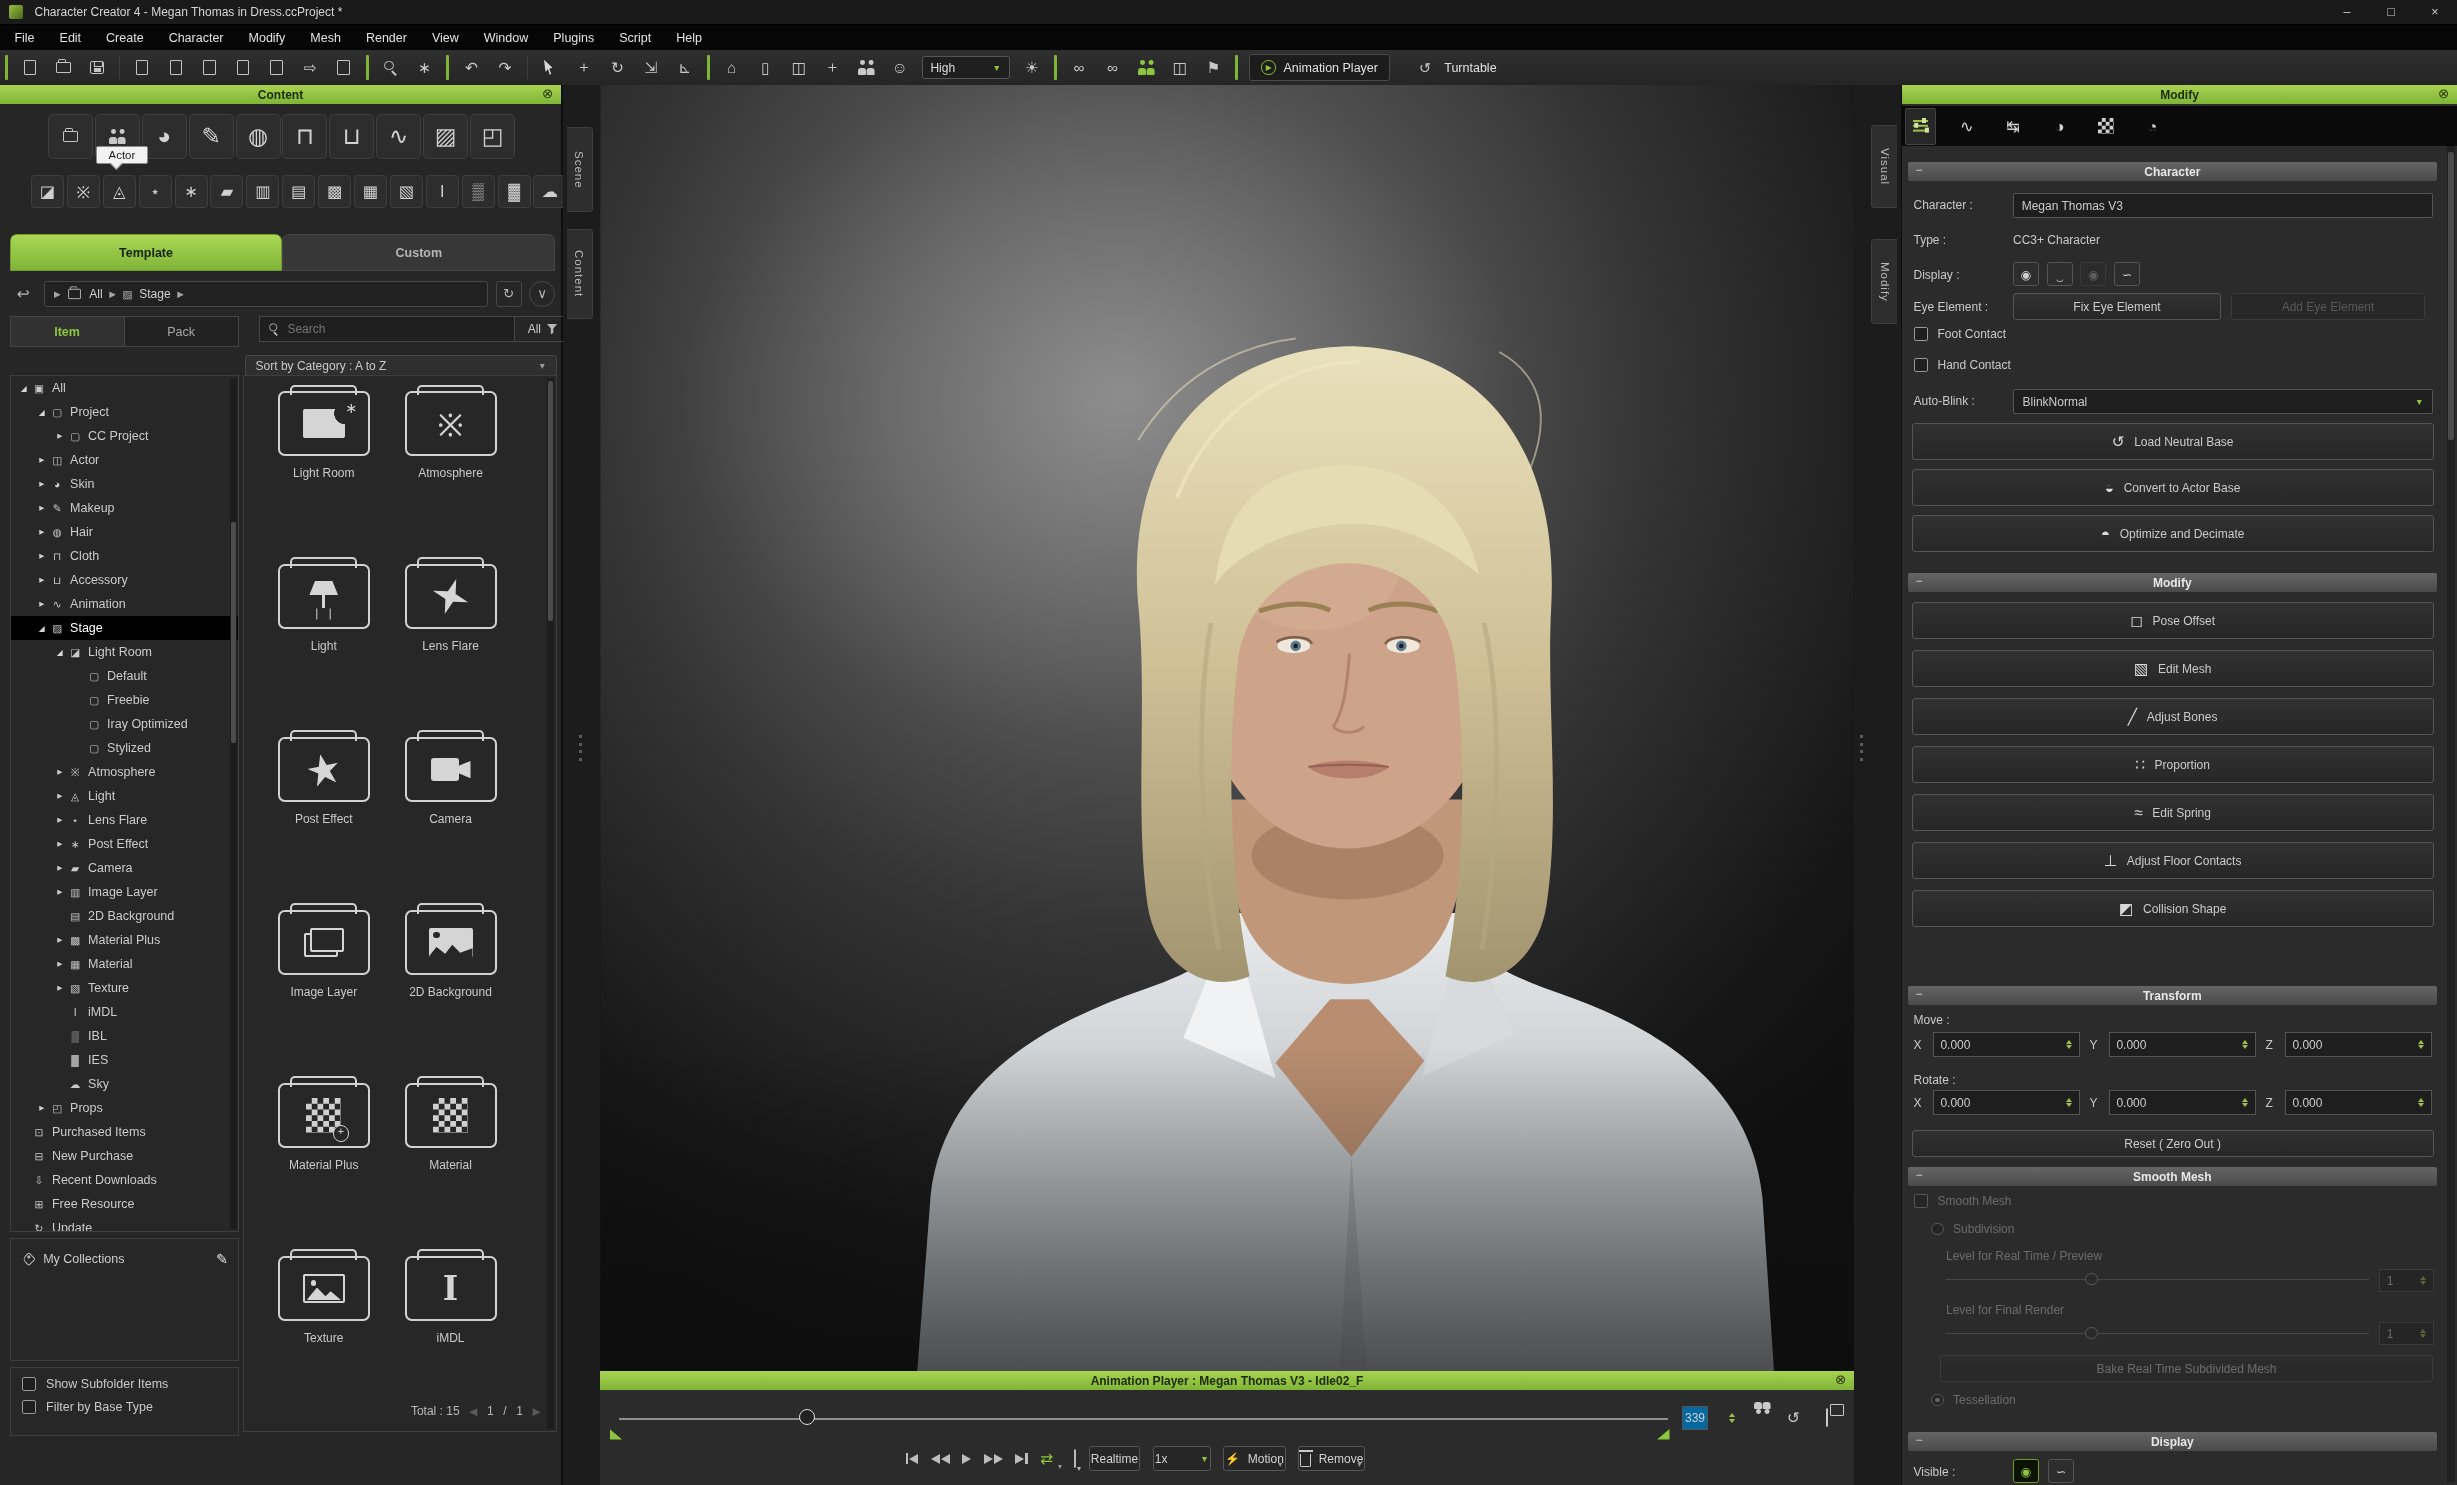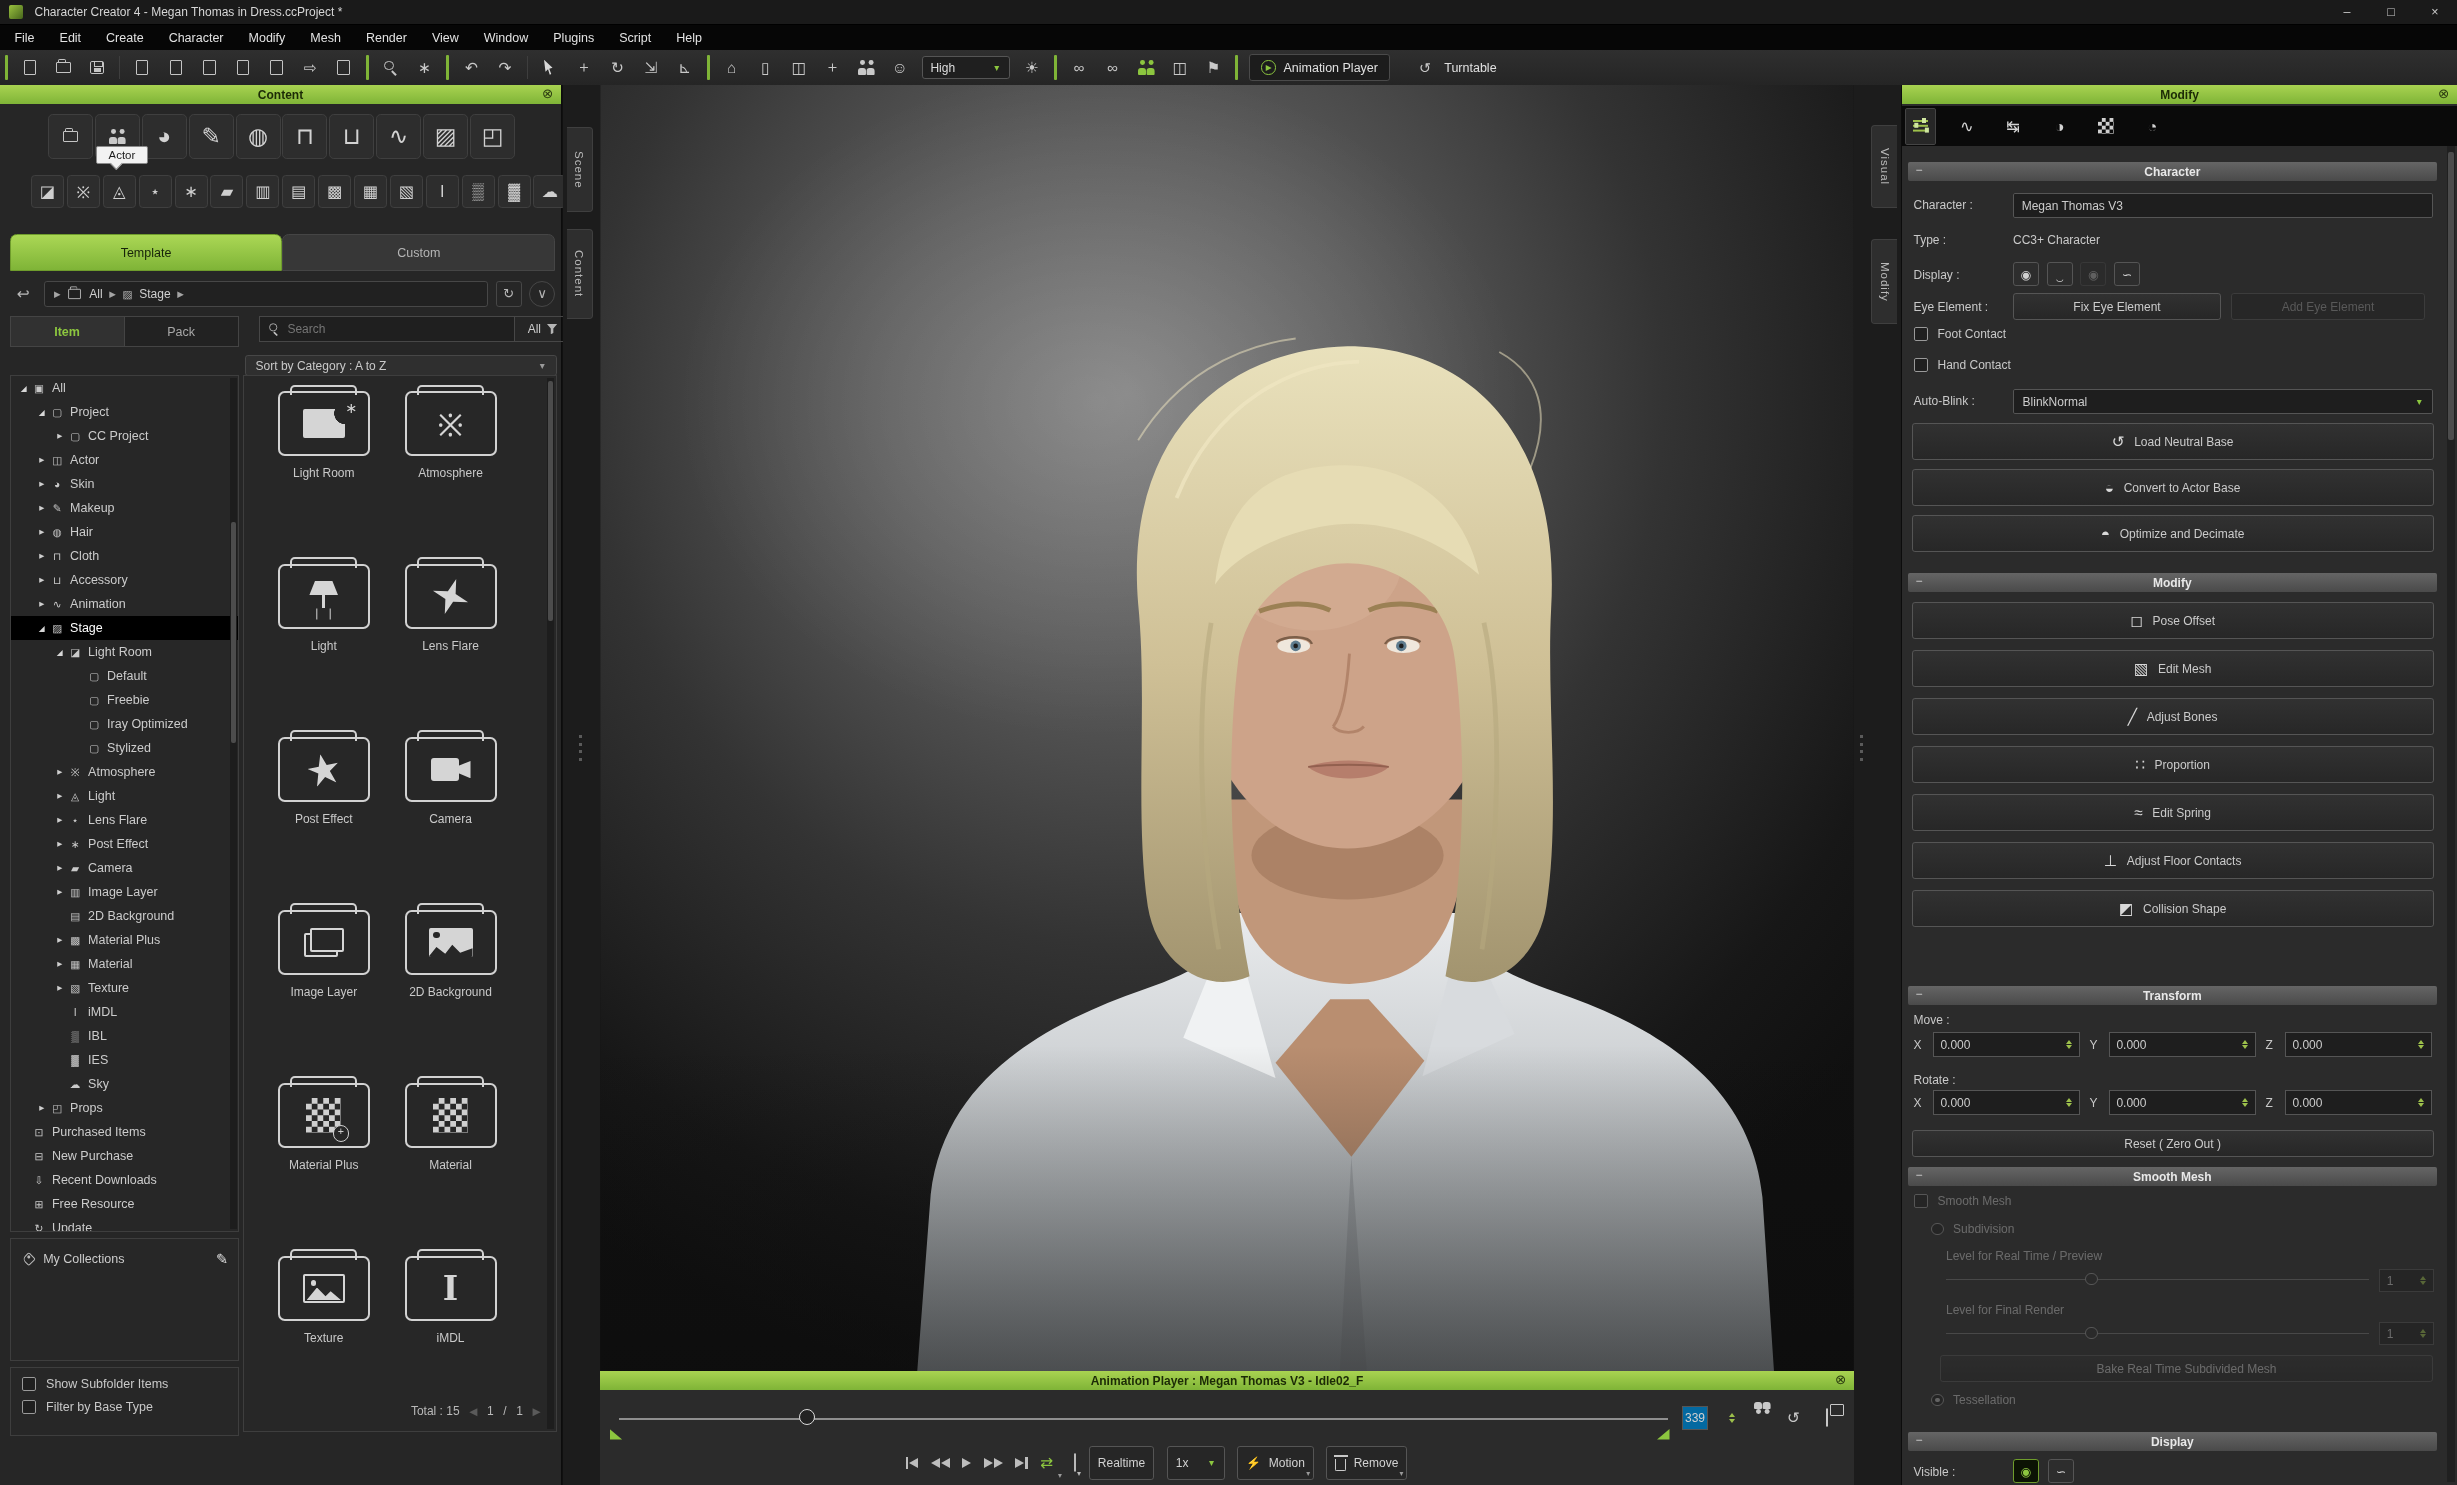--- a/index.html
+++ b/index.html
@@ -57,21 +57,21 @@
 .panel-green{height:19px;background:linear-gradient(#a9d351,#7fb437);display:flex;align-items:center;justify-content:center;position:relative}
 .pg-title{font-size:12px;font-weight:bold;color:#1c2b06}
 .pg-close{position:absolute;right:7.7px;top:1px;color:#2a3a10;font-size:13.4px}
 #catrow1{position:absolute;left:48px;top:29px;display:flex;gap:1.9px}
 .catbtn{width:45px;height:45px;border:1px solid #3f3f3f;border-radius:4.8px;background:#2d2d2d;display:flex;align-items:center;justify-content:center;color:#d2d2d2;font-size:23px;flex:none}
 #catrow2{position:absolute;left:31px;top:90px;display:flex;gap:2.9px}
 .catbtn2{width:33px;height:33px;border:1px solid #3f3f3f;border-radius:3.8px;background:#2d2d2d;display:flex;align-items:center;justify-content:center;color:#cfcfcf;font-size:16.3px;flex:none}
 #actor-tooltip{position:absolute;left:96px;top:61px;background:#f2f2f2;border:1px solid #8a8a8a;color:#1c1c1c;font-size:11.5px;padding:1.9px 11.5px;border-radius:1.9px;z-index:5}
 #actor-tooltip::after{content:"";position:absolute;left:15.4px;bottom:-4.8px;width:7.7px;height:7.7px;background:#f2f2f2;border-right:1px solid #8a8a8a;border-bottom:1px solid #8a8a8a;transform:rotate(45deg)}
 #ctabs{position:absolute;left:9.6px;right:5.8px;top:149px;height:37px;display:flex}
-.ctab{flex:1;display:flex;align-items:center;justify-content:center;font-size:12.5px;font-weight:normal;background:#373737;color:#b5b5b5;border:1px solid #454545;border-radius:6.7px 6.7px 0 0}
+.ctab{flex:1;display:flex;align-items:center;justify-content:center;font-size:12.5px;font-weight:bold;background:#373737;color:#b5b5b5;border:1px solid #454545;border-radius:6.7px 6.7px 0 0}
 .ctab.active{background:linear-gradient(#abd755,#7fb437);color:#17230a;border-color:#6f9c2c}
 #crumb-row{position:absolute;left:9.6px;right:5.8px;top:195px;height:27px;display:flex;align-items:center;gap:7.7px}
 .crumb-back{width:27px;height:25px;display:flex;align-items:center;justify-content:center;color:#b9b9b9;font-size:15.4px;flex:none}
 .crumb-box{flex:1;height:26px;background:#212121;border:1px solid #474747;border-radius:2.9px;display:flex;align-items:center;gap:6.7px;padding:0 8.6px;font-size:12px;color:#d0d0d0}
 .crumb-sep{color:#a5a5a5;font-size:8.6px}
 .crumb-btn{width:26px;height:26px;border:1px solid #474747;border-radius:2.9px;display:flex;align-items:center;justify-content:center;color:#b5b5b5;font-size:13.4px;flex:none}
 #listtabs{position:absolute;left:9.6px;top:231px;width:229px;height:31px;display:flex;border:1px solid #444;background:#222}
 .ltab{flex:1;display:flex;align-items:center;justify-content:center;font-size:12.5px;color:#a8a8a8;border-right:1px solid #444}
 .ltab:last-child{border-right:none}
 .ltab.active{color:#8cc63f;background:#313131;font-weight:bold}
@@ -155,21 +155,21 @@
 .sp-u{width:0;height:0;border-left:3.8px solid transparent;border-right:3.8px solid transparent;border-bottom:4.8px solid #9dc04b}
 .sp-d{width:0;height:0;border-left:3.8px solid transparent;border-right:3.8px solid transparent;border-top:4.8px solid #9dc04b}
 .tl-ic{position:absolute;top:38px;color:#c9c9c9;font-size:15.4px}
 #transport{position:absolute;left:306px;top:75px;display:flex;align-items:center;gap:12.5px}
 .tctl{display:flex;align-items:center;gap:1px;height:25px}
 .t3l{width:0;height:0;border-top:5.8px solid transparent;border-bottom:5.8px solid transparent;border-right:9.6px solid #bdbdbd}
 .t3r{width:0;height:0;border-top:5.8px solid transparent;border-bottom:5.8px solid transparent;border-left:9.6px solid #bdbdbd}
 .tbarv{width:2.4px;height:11.5px;background:#bdbdbd}
 .loopg{color:#8cc63f;font-size:15.4px}
 .minicaret{color:#9a9a9a;font-size:7.7px;align-self:flex-end;margin-left:-7.7px}
-.tpbtn{height:34px;border:1px solid #555;border-radius:2.9px;background:#262626;display:flex;align-items:center;justify-content:center;gap:7.7px;padding:0 8px;font-size:12px;color:#d2d2d2;position:relative;white-space:nowrap}
+.tpbtn{height:25px;border:1px solid #555;border-radius:2.9px;background:#262626;display:flex;align-items:center;justify-content:center;gap:7.7px;padding:0 1px;font-size:12px;color:#d2d2d2;position:relative;white-space:nowrap}
 .tpbtn .corner{position:absolute;right:2.9px;bottom:1px;font-size:7.7px;color:#9a9a9a}
 
 
 #modify-panel{position:absolute;left:1901px;top:85px;width:556px;height:1401px;background:#2b2b2b;border-left:1px solid #0c0c0c}
 #mtabs{position:absolute;left:0;top:21px;right:0;height:40px;background:#0a0a0a;display:flex;align-items:center;padding-left:2.9px;gap:15.4px}
 .mtab{width:31px;height:37px;display:flex;align-items:center;justify-content:center;color:#d2d2d2;font-size:16.3px;flex:none}
 .mtab.activetab{background:#272727;border:1px solid #454545;border-radius:1.9px}
 .shead{position:absolute;left:5.8px;width:529px;height:19px;background:linear-gradient(#656565,#4a4a4a);border-radius:1.9px;display:flex;align-items:center;justify-content:center;font-size:12px;font-weight:bold;color:#e8e8e8}
 .shead .minus{position:absolute;left:7.7px;top:1px;font-weight:normal;color:#cfcfcf}
 .mlabel{position:absolute;left:11.5px;font-size:12px;color:#c9c9c9;white-space:nowrap}

